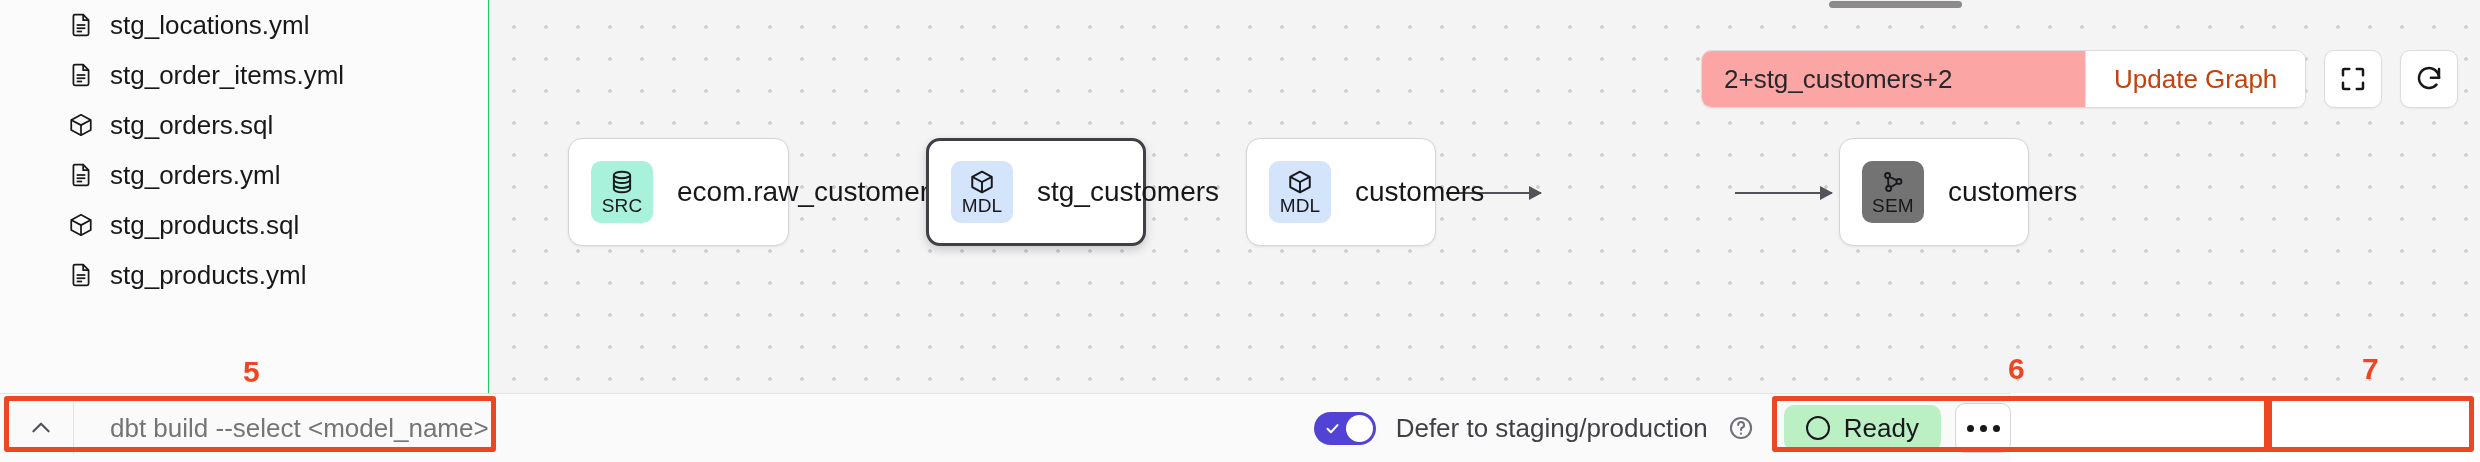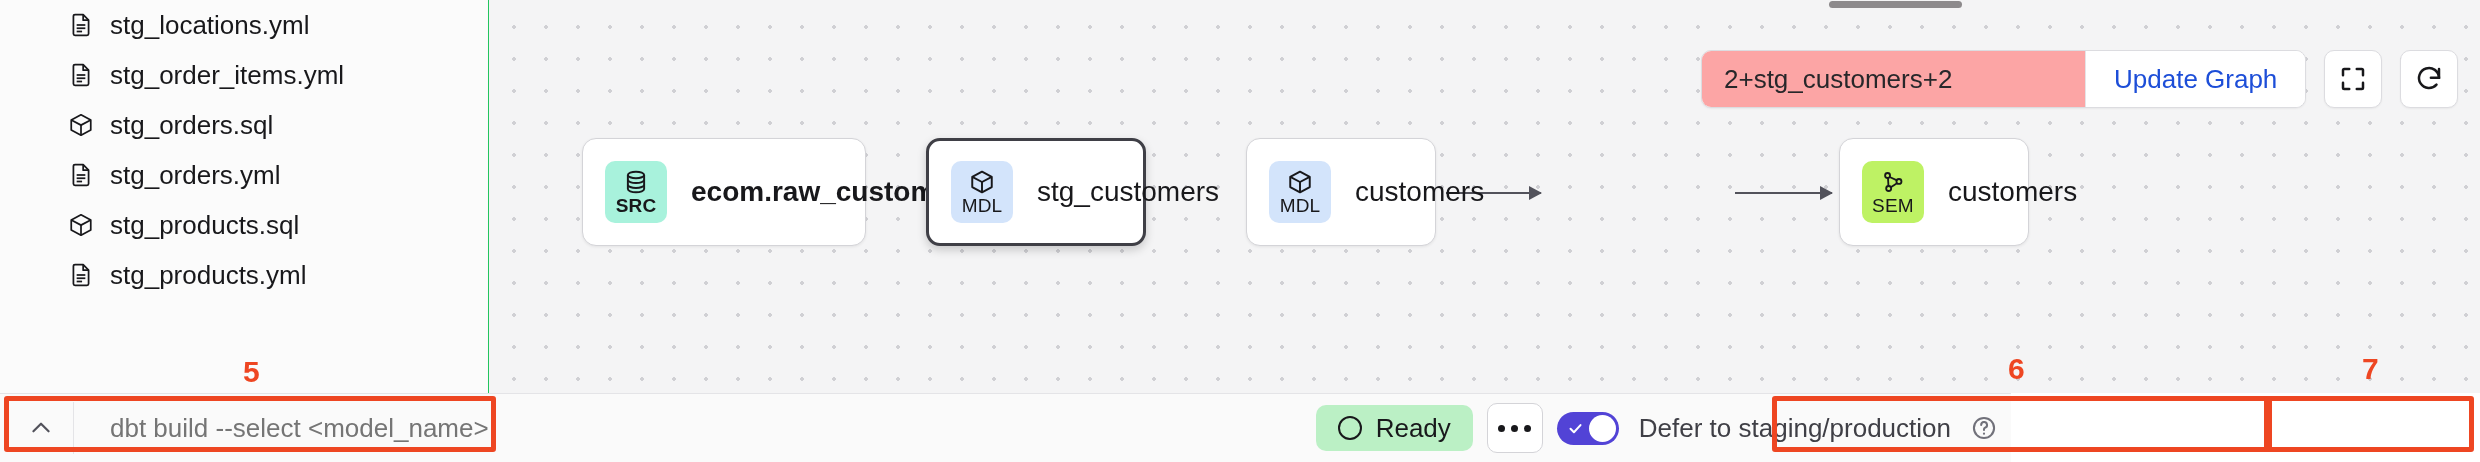--- a/index.html
+++ b/index.html
@@ -47,21 +47,21 @@
     background: #ffffff; border: 1px solid #dcdce0; border-radius: 10px;
     box-shadow: 0 1px 2px rgba(0,0,0,.05); overflow: hidden;
   }
   #selector-input {
     display: flex; align-items: center; padding: 0 26px 0 22px;
     font-size: 26px; color: #27272a; min-width: 345px;
     background: #fca5a5; border: 0; outline: none; font-family: inherit;
   }
   #update-graph-btn {
     display: flex; align-items: center; padding: 0 28px;
-    font-size: 26px; color: #1d4ed8; background: #fff;
+    font-size: 26px; color: #c2410c; background: #fff;
     border: 0; border-left: 1px solid #e4e4e7; cursor: pointer;
     font-family: inherit; white-space: nowrap;
   }
   .icon-btn {
     width: 58px; height: 58px; display: flex; align-items: center;
     justify-content: center; background: #ffffff;
     border: 1px solid #dcdce0; border-radius: 10px;
     box-shadow: 0 1px 2px rgba(0,0,0,.05); cursor: pointer;
   }
 
@@ -240,21 +240,21 @@
         </svg>
       </button>
       <button class="icon-btn">
         <svg width="30" height="30" viewBox="0 0 24 24" fill="none" stroke="#18181b" stroke-width="2" stroke-linecap="round">
           <path d="M20 11A8 8 0 1 0 18 16.5"></path>
             <polyline points="20,4 20,11 13.5,11"></polyline>
         </svg>
       </button>
     </div>
 
-    <div class="node" style="left:93px; top:138px; width:284px;font-weight:bold;">
+    <div class="node" style="left:79px; top:138px; width:221px;">
       <div class="node-badge" style="background:#a8f2dc;">
         <svg class="glyph" viewBox="0 0 24 24" fill="none" stroke="#18181b" stroke-width="1.8">
           <ellipse cx="12" cy="5.5" rx="7.5" ry="3"></ellipse>
           <path d="M4.5 5.5v13c0 1.7 3.4 3 7.5 3s7.5-1.3 7.5-3v-13"></path>
           <path d="M4.5 10c0 1.7 3.4 3 7.5 3s7.5-1.3 7.5-3"></path>
           <path d="M4.5 14.5c0 1.7 3.4 3 7.5 3s7.5-1.3 7.5-3"></path>
         </svg>
         <span class="abbr">SRC</span>
       </div>
       <span class="node-label">ecom.raw_customers</span>
@@ -278,21 +278,21 @@
           <path d="M12 2.5 21 7.3v9.4L12 21.5 3 16.7V7.3z"></path>
           <path d="M3 7.3 12 12l9-4.7"></path>
             <path d="M12 12v9.5"></path>
         </svg>
         <span class="abbr">MDL</span>
       </div>
       <span class="node-label">customers</span>
     </div>
 
     <div class="node" style="left:1350px; top:138px; width:190px;">
-      <div class="node-badge" style="background:#bef264;align-items:center;">
+      <div class="node-badge" style="background:#737373;align-items:center;">
         <svg class="glyph" viewBox="0 0 24 24" fill="none" stroke="#18181b" stroke-width="1.7">
           <circle cx="7" cy="6" r="2.3"></circle>
             <circle cx="17.5" cy="11.5" r="2.3"></circle>
             <circle cx="8" cy="18" r="2.3"></circle>
           <path d="M8.9 7.4 15.7 10.5"></path>
             <path d="M7.4 8.3 7.8 15.7"></path>
             <path d="M10 16.8 15.7 13.2"></path>
         </svg>
         <span class="abbr">SEM</span>
       </div>
@@ -304,46 +304,46 @@
     <div id="cmd-wrap">
       <button id="collapse-btn">
         <svg width="26" height="26" viewBox="0 0 24 24" fill="none" stroke="#52525b" stroke-width="2" stroke-linecap="round" stroke-linejoin="round">
           <polyline points="5,15 12,8 19,15"></polyline>
         </svg>
       </button>
       <input id="cmd-input" placeholder="dbt build --select &lt;model_name&gt;" style="">
     </div>
 
     <div id="bottom-right">
+      <div id="defer-group">
+        <div id="defer-toggle">
+          <svg class="check" viewBox="0 0 24 24" fill="none" stroke="#ffffff" stroke-width="3.2" stroke-linecap="round" stroke-linejoin="round">
+            <polyline points="4,12.5 9.5,18 20,6.5"></polyline>
+          </svg>
+          <div class="knob"></div>
+        </div>
+        <span id="defer-label">Defer to staging/production</span>
+        <svg id="help-icon" viewBox="0 0 24 24" fill="none" stroke="#71717a" stroke-width="1.9" stroke-linecap="round">
+          <circle cx="12" cy="12" r="9.3"></circle>
+          <path d="M9.4 9.2a2.7 2.7 0 1 1 3.5 2.6c-.6.2-.9.7-.9 1.4v.6"></path>
+          <circle cx="12" cy="17.2" r="1" fill="#71717a" stroke="none"></circle>
+        </svg>
+      </div>
+
       <div id="status-group">
         <div id="status-badge">
           <span class="dot"></span>
           <span>Ready</span>
         </div>
         <button id="more-btn">
           <i></i>
           <i></i>
           <i></i>
         </button>
       </div>
-
-      <div id="defer-group">
-        <div id="defer-toggle">
-          <svg class="check" viewBox="0 0 24 24" fill="none" stroke="#ffffff" stroke-width="3.2" stroke-linecap="round" stroke-linejoin="round">
-            <polyline points="4,12.5 9.5,18 20,6.5"></polyline>
-          </svg>
-          <div class="knob"></div>
-        </div>
-        <span id="defer-label">Defer to staging/production</span>
-        <svg id="help-icon" viewBox="0 0 24 24" fill="none" stroke="#71717a" stroke-width="1.9" stroke-linecap="round">
-          <circle cx="12" cy="12" r="9.3"></circle>
-          <path d="M9.4 9.2a2.7 2.7 0 1 1 3.5 2.6c-.6.2-.9.7-.9 1.4v.6"></path>
-          <circle cx="12" cy="17.2" r="1" fill="#71717a" stroke="none"></circle>
-        </svg>
-      </div>
     </div>
   </div>
 
   <div class="annot-box" style="left:4px; top:396px; width:492px; height:56px;"></div>
   <span class="annot-num" style="left:243px; top:355px;">5</span>
 
   <div class="annot-box" style="left:1772px; top:396px; width:500px; height:56px;"></div>
   <span class="annot-num" style="left:2008px; top:352px;">6</span>
 
   <div class="annot-box" style="left:2264px; top:396px; width:210px; height:56px;"></div>

